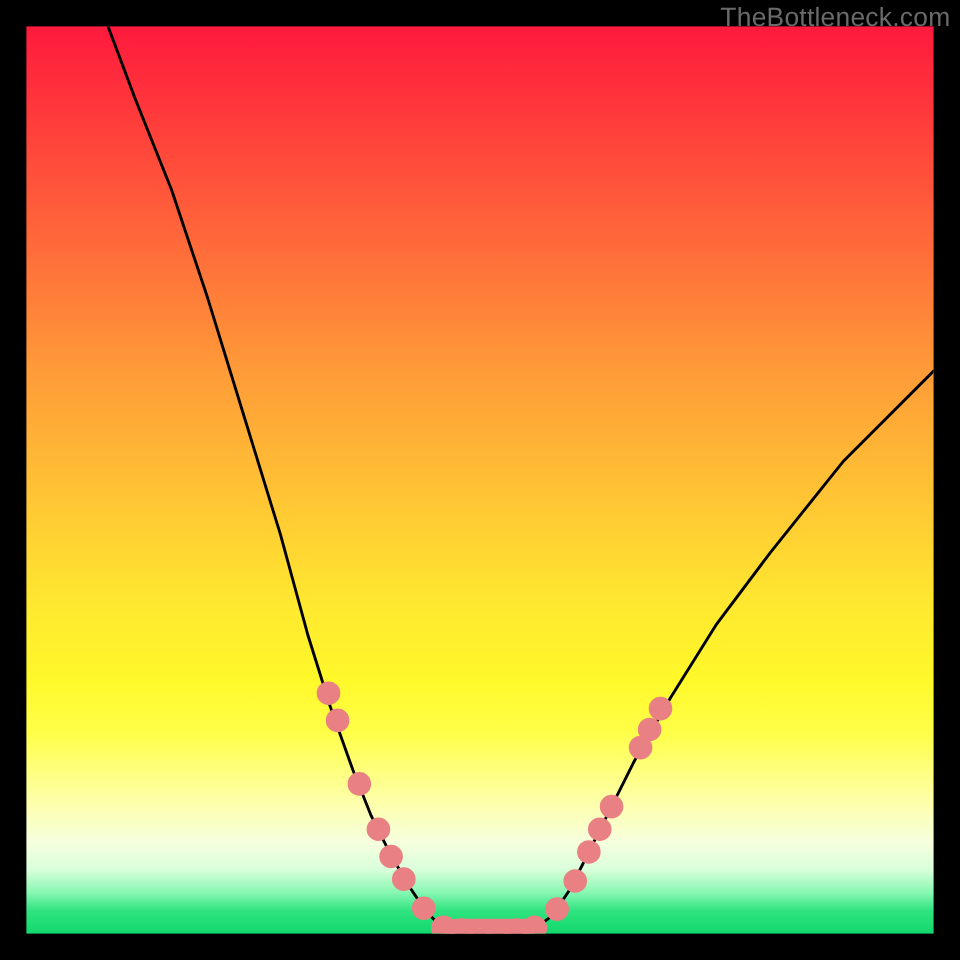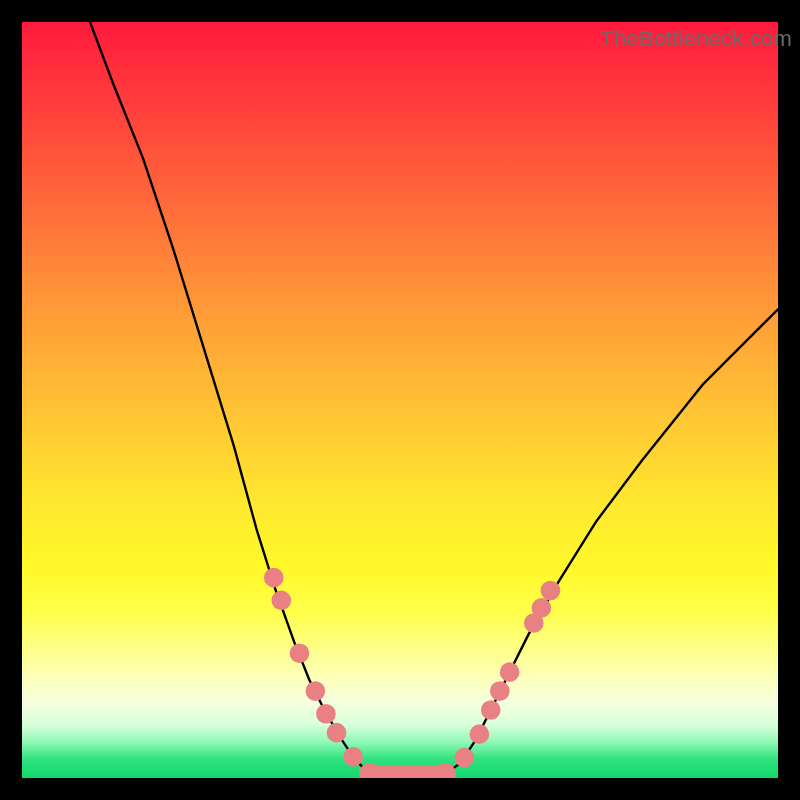--- a/index.html
+++ b/index.html
@@ -36,21 +36,20 @@
   }
   .watermark {
     position: absolute;
     top: 2px;
     right: 8px;
     color: #6a6a6a;
     font-size: 22px;
     letter-spacing: 0.2px;
     font-weight: 400;
     user-select: none;
-    margin-top: 24px;
   }
   svg {
     position: absolute;
     left: 0;
     top: 0;
   }
 </style>
 </head>
 <body>
 

